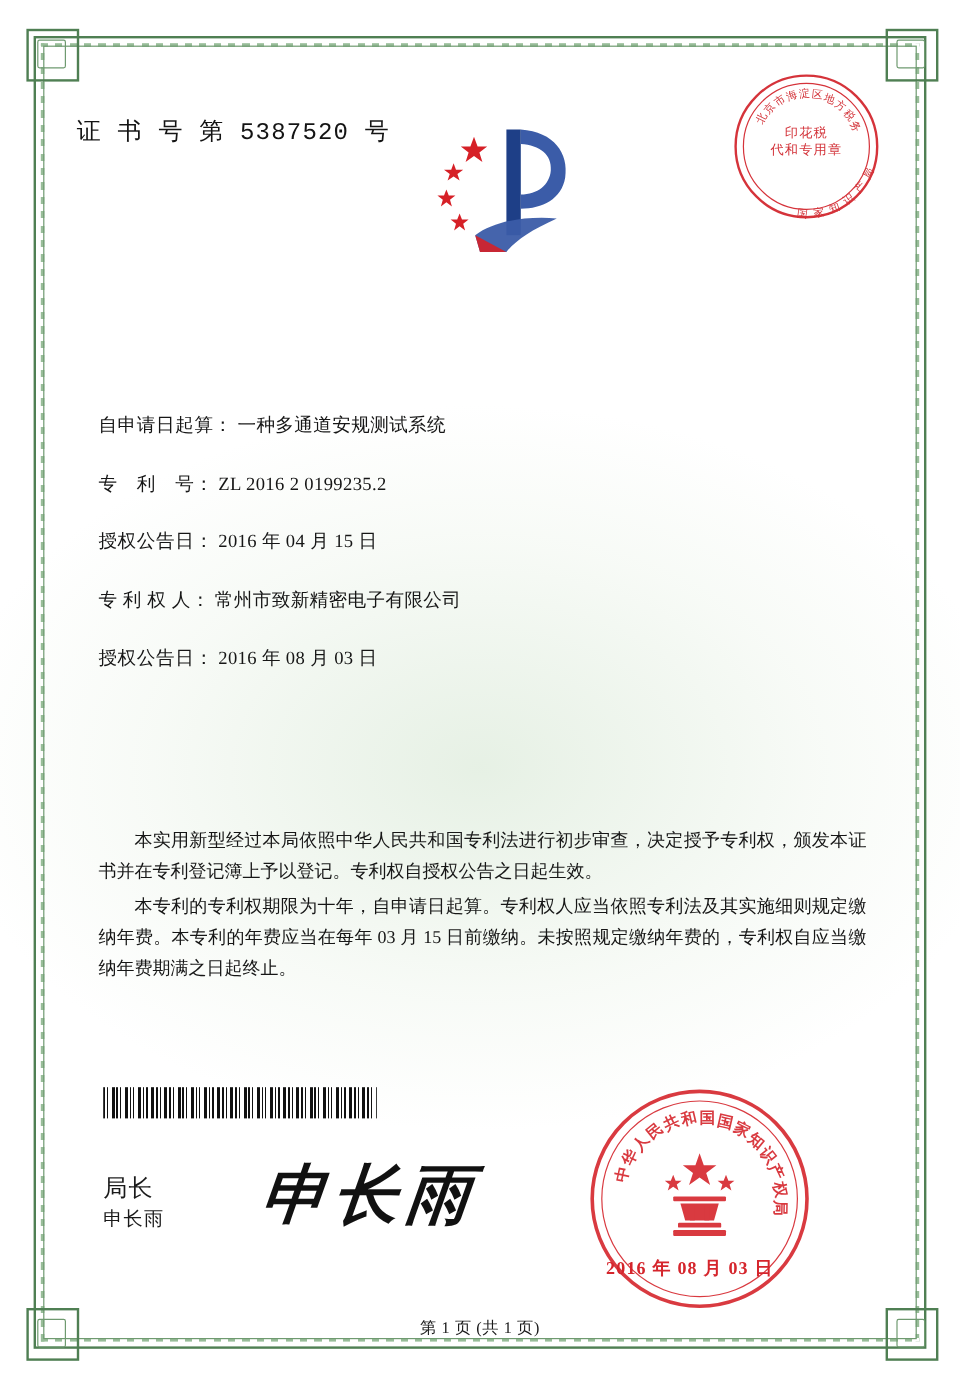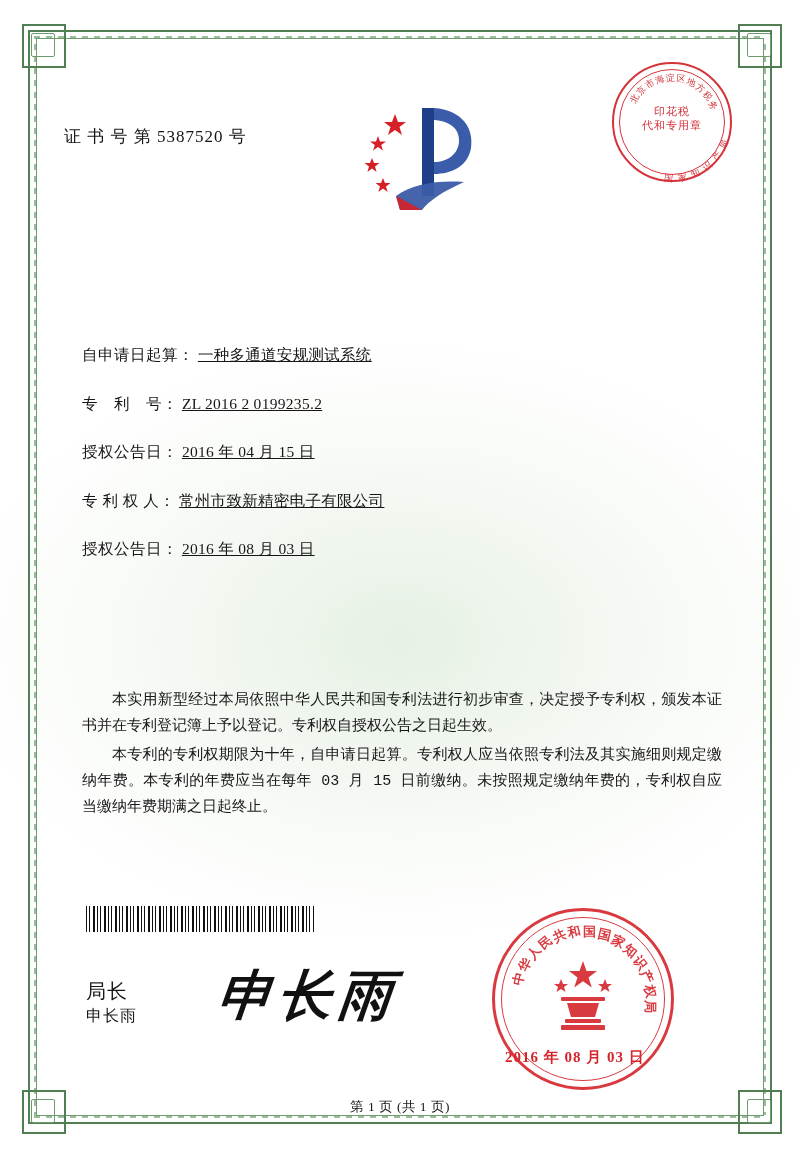--- a/index.html
+++ b/index.html
@@ -68,24 +68,25 @@
     border-radius: 2px;
   }
   .corner.tl { left: 22px; top: 24px; }
   .corner.tr { left: 738px; top: 24px; }
   .corner.bl { left: 22px; top: 1090px; }
   .corner.br { left: 738px; top: 1090px; }
 
   
   .cert-no {
     position: absolute;
-    left: 64px; top: 125px;
-    font-size: 17px;
+    left: 64px; top: 96px;
+    font-size: 20px;
     letter-spacing: 1px;
     color: #141414;
+    font-family: Liberation Mono, monospace;
   }
 
   
   .logo {
     position: absolute;
     left: 338px; top: 96px;
     width: 140px; height: 118px;
   }
 
   
@@ -153,38 +154,36 @@
     line-height: 20px;
     white-space: nowrap;
   }
   .field-label {
     display: inline-block;
     letter-spacing: 0.5px;
   }
   .field-value {
     display: inline-block;
     letter-spacing: 0.3px;
-    text-decoration: underline;
   }
 
   
   .body-text {
     position: absolute;
     left: 82px;
     top: 688px;
     width: 640px;
     font-size: 15px;
     line-height: 26px;
     color: #161616;
     text-align: justify;
   }
   .body-text p {
     margin: 0 0 3px 0;
     text-indent: 30px;
-    font-family: Liberation Mono, monospace;
   }
 
   
   .barcode {
     position: absolute;
     left: 86px; top: 906px;
     width: 228px; height: 26px;
     background: repeating-linear-gradient(
       90deg,
       #111 0px, #111 1.4px,

